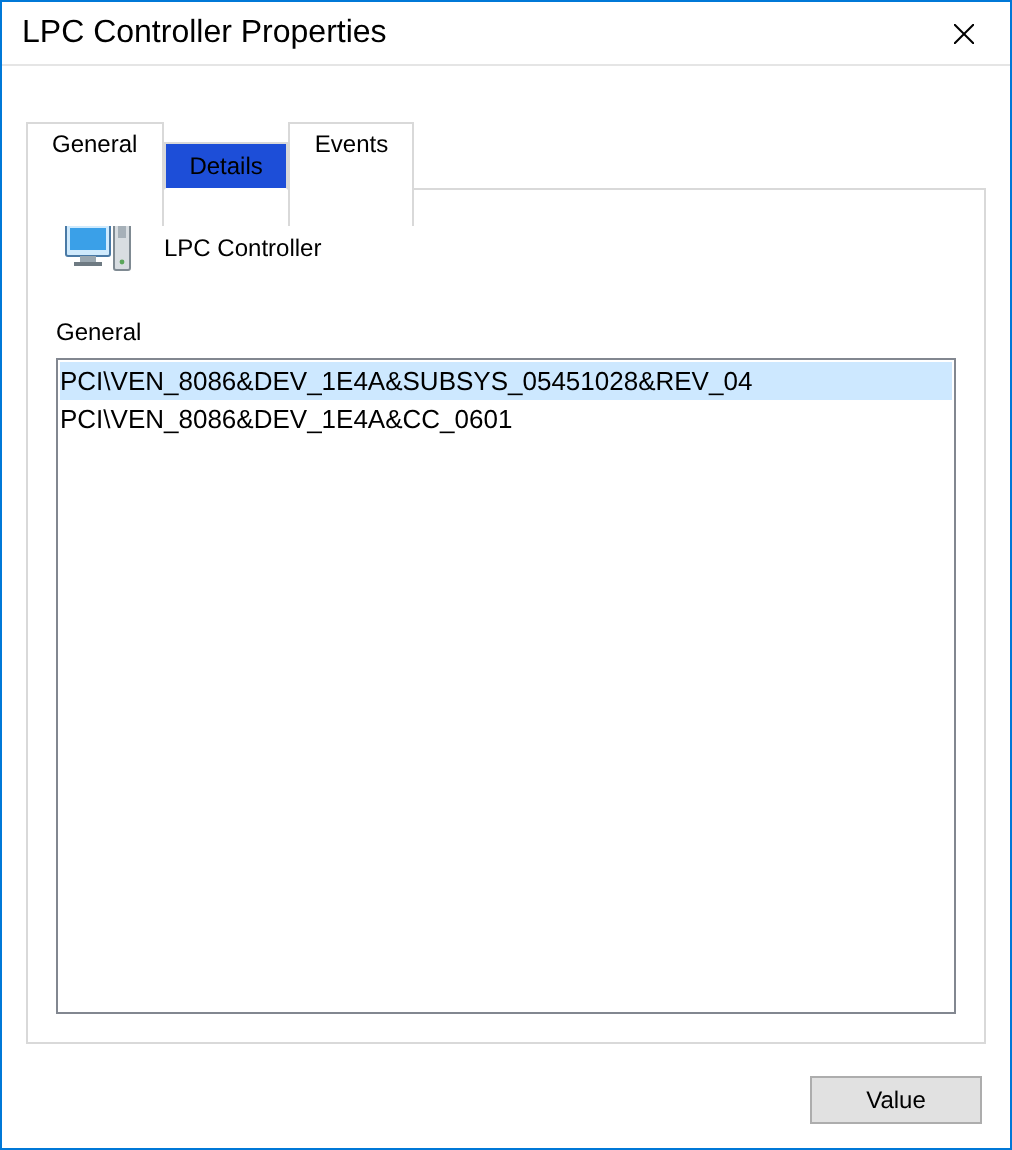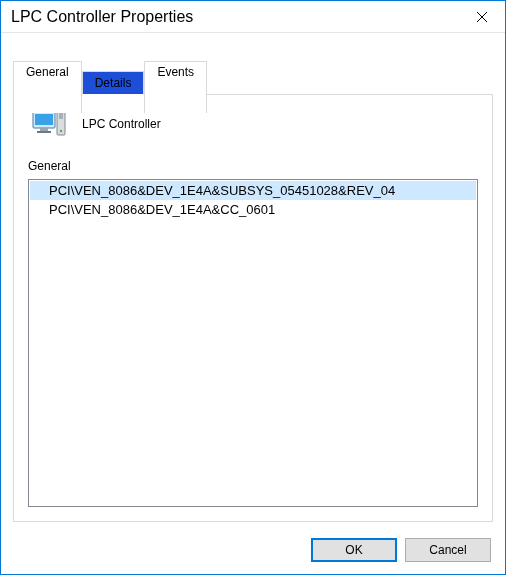--- a/index.html
+++ b/index.html
@@ -114,21 +114,21 @@
       justify-content: center;
     }
     .listbox {
       flex: 1;
       border: 1px solid #828790;
       background: #fff;
       overflow: auto;
       padding: 1px;
     }
     .listitem {
-      padding: 2px 19px;
+      padding: 2px 0;
       font-size: 13px;
       color: #000;
       white-space: nowrap;
       cursor: default;
     }
     .listitem.selected {
       background: #cde8ff;
     }
     .footer {
       padding: 10px 14px 12px 14px;
@@ -191,15 +191,14 @@
     <div class="label">General</div>
 
     <div class="listbox">
       <div class="listitem selected">PCI\VEN_8086&amp;DEV_1E4A&amp;SUBSYS_05451028&amp;REV_04</div>
       <div class="listitem">PCI\VEN_8086&amp;DEV_1E4A&amp;CC_0601</div>
     </div>
   </div>
 </div>
 
 <div class="footer">
-  <button class="btn default">OK</button>
-  <button class="btn">Cancel</button>
+  <button class="btn">Value</button>
 </div>
 
 </body></html>

